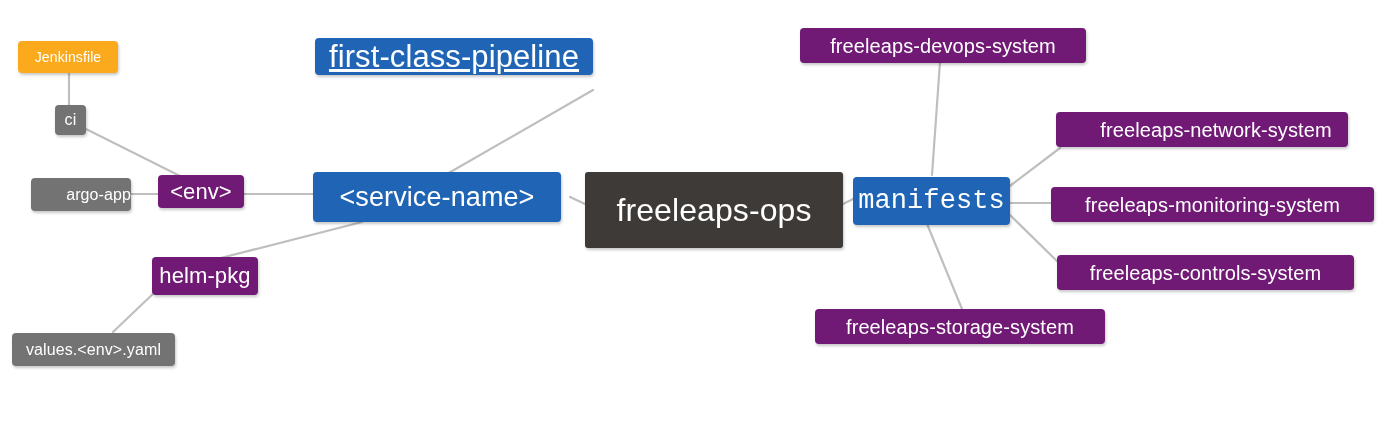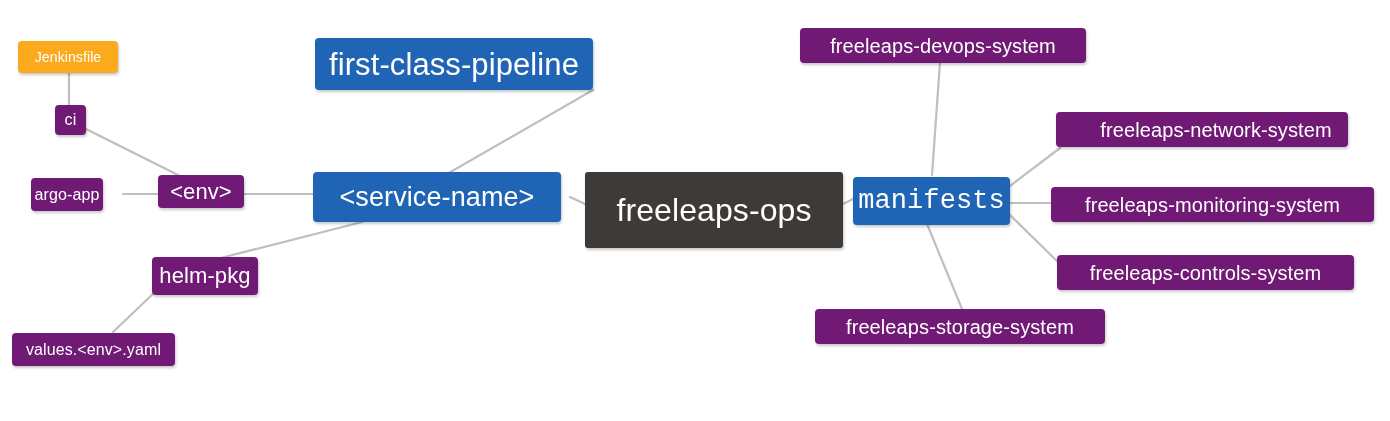--- a/index.html
+++ b/index.html
@@ -49,21 +49,21 @@
   .node.blue {
     background: #2065B5;
   }
   .node.green {
     background: #701a75;
   }
   .node.orange {
     background: #FBA91D;
   }
   .node.red {
-    background: #701a75;
+    background: #737373;
   }
   .sz-xl { font-size: 31px; }
   .sz-lg { font-size: 27px; }
   .sz-md { font-size: 22px; }
   .sz-sm { font-size: 20px; }
   .sz-xs { font-size: 16px; }
   .sz-xxs { font-size: 14px; }
 </style>
 </head>
 <body>
@@ -104,37 +104,37 @@
   </svg>
 
   <div class="node root" style="left:585px; top:172px; width:258px; height:76px;">
     <span>freeleaps-ops</span>
   </div>
 
   <div class="node blue sz-lg" style="left:313px; top:172px; width:248px; height:50px;">
     <span>&lt;service-name&gt;</span>
   </div>
 
-  <div class="node blue sz-xl" style="left:315px; top:38px; width:278px; height:52px;">
+  <div class="node blue sz-xl" style="left:315px; top:38px; width:278px; height:37px;text-decoration:underline;">
     <span>first-class-pipeline</span>
   </div>
 
   <div class="node green sz-md" style="left:158px; top:175px; width:86px; height:33px;">
     <span>&lt;env&gt;</span>
   </div>
 
   <div class="node orange sz-xxs" style="left:18px; top:26px; width:100px; height:32px;margin-top:15px;">
     <span>Jenkinsfile</span>
   </div>
 
   <div class="node red sz-xs" style="left:55px; top:105px; width:31px; height:30px;">
     <span>ci</span>
   </div>
 
-  <div class="node red sz-xs" style="left:31px; top:178px; width:72px; height:33px;">
+  <div class="node red sz-xs" style="left:31px; top:178px; width:100px; height:33px;justify-content:flex-end;">
     <span>argo-app</span>
   </div>
 
   <div class="node green sz-md" style="left:152px; top:257px; width:106px; height:38px;">
     <span>helm-pkg</span>
   </div>
 
   <div class="node red sz-xs" style="left:12px; top:333px; width:163px; height:33px;">
     <span>values.&lt;env&gt;.yaml</span>
   </div>

